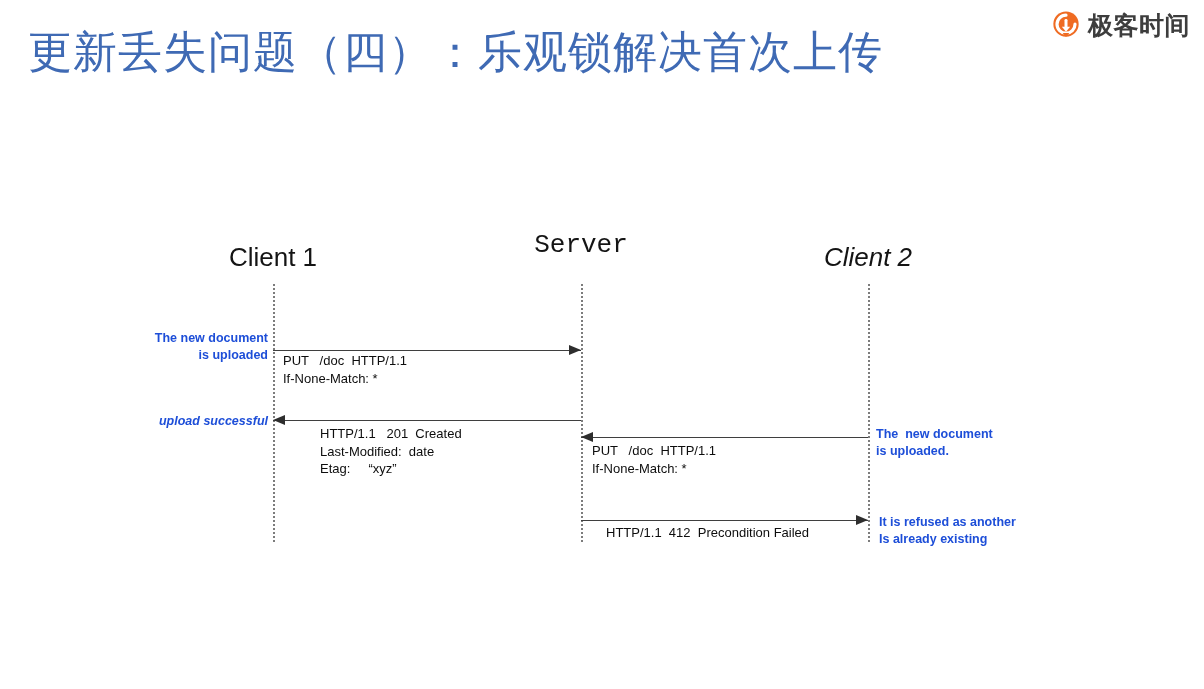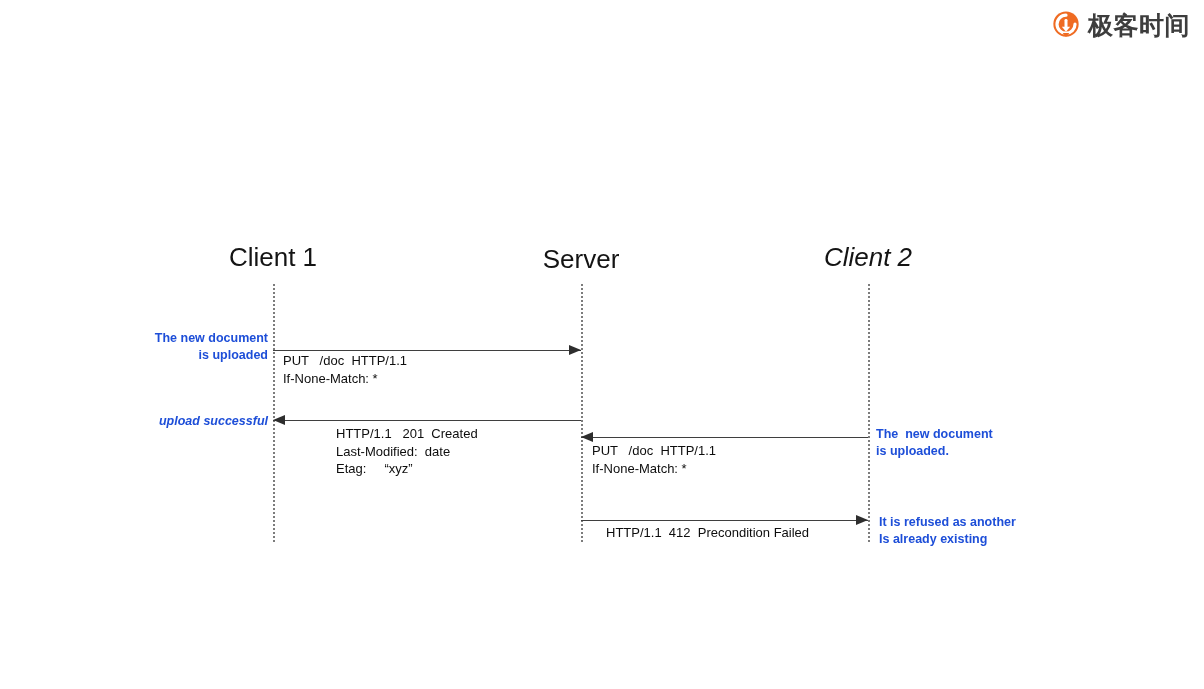--- a/index.html
+++ b/index.html
@@ -113,46 +113,47 @@
     color: #0d0d0d;
     white-space: pre;
     font-weight: 400;
   }
 </style>
 </head>
 <body>
 
 <div id="slide">
 
+  <div id="slide-title">更新丢失问题（四）：乐观锁解决首次上传</div>
 
   <div id="brand">
     <svg class="mark" viewBox="0 0 32 32">
       <circle cx="16" cy="15" r="13.5" fill="#ef6b22"></circle>
       <path d="M16 5.5 a9.6 9.6 0 1 0 9.6 9.6" fill="none" stroke="#ffffff" stroke-width="3.4" stroke-linecap="round"></path>
       <rect x="14.4" y="9.5" width="3.2" height="11" rx="1.5" fill="#ffffff"></rect>
       <path d="M11.6 17.8 L16 23.2 L20.4 17.8 Z" fill="#ffffff"></path>
       <path d="M16 28.5 L12.4 24.6 L19.6 24.6 Z" fill="#ef6b22"></path>
     </svg>
     <span class="brand-text">极客时间</span>
   </div>
 
   <div id="diagram">
       <div class="actor-label" style="left: 273px; top: 242px;">Client 1</div>
       <div class="lifeline" style="left: 273px; top: 284px; height: 258px;"></div>
-      <div class="actor-label" style="left: 581px; top: 244px;">Server</div>
+      <div class="actor-label" style="left: 581px; top: 230px; font-family: Liberation Mono, monospace;">Server</div>
       <div class="lifeline" style="left: 581px; top: 284px; height: 258px;"></div>
       <div class="actor-label" style="left: 868px; top: 242px; font-style: italic;">Client 2</div>
       <div class="lifeline" style="left: 868px; top: 284px; height: 258px;"></div>
       <div class="msg-arrow" style="left: 273px; top: 350px; width: 308px;"></div>
       <div class="arrow-head right" style="top: 345px; left: 569px;"></div>
       <div class="msg-text" style="left: 283px; top: 352px;">PUT   /doc  HTTP/1.1
 If-None-Match: *</div>
       <div class="msg-arrow" style="left: 273px; top: 420px; width: 308px;"></div>
       <div class="arrow-head left" style="top: 415px; left: 273px;"></div>
-      <div class="msg-text" style="left: 336px; top: 425px;">HTTP/1.1   201  Created
+      <div class="msg-text" style="left: 320px; top: 425px;">HTTP/1.1   201  Created
 Last-Modified:  date
 Etag:     “xyz”</div>
       <div class="msg-arrow" style="left: 581px; top: 437px; width: 287px;"></div>
       <div class="arrow-head left" style="top: 432px; left: 581px;"></div>
       <div class="msg-text" style="left: 592px; top: 442px;">PUT   /doc  HTTP/1.1
 If-None-Match: *</div>
       <div class="msg-arrow" style="left: 581px; top: 520px; width: 287px;"></div>
       <div class="arrow-head right" style="top: 515px; left: 856px;"></div>
       <div class="msg-text" style="left: 594px; top: 524px; padding-left: 12px;">HTTP/1.1  412  Precondition Failed</div>
       <div class="note right-align" style="left: 268px; top: 330px;">The new document

